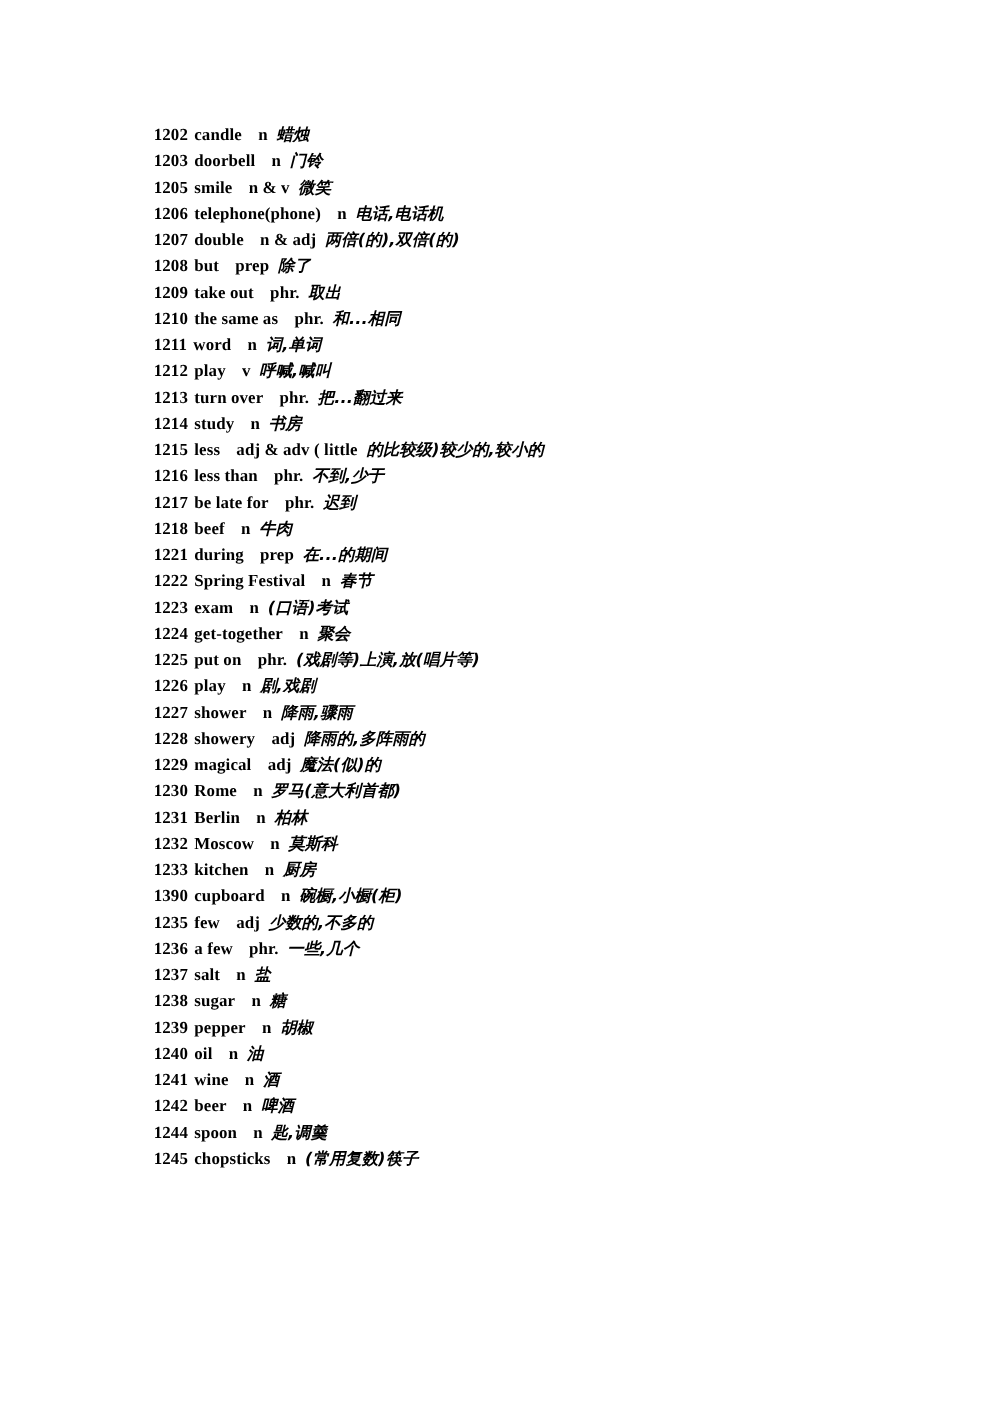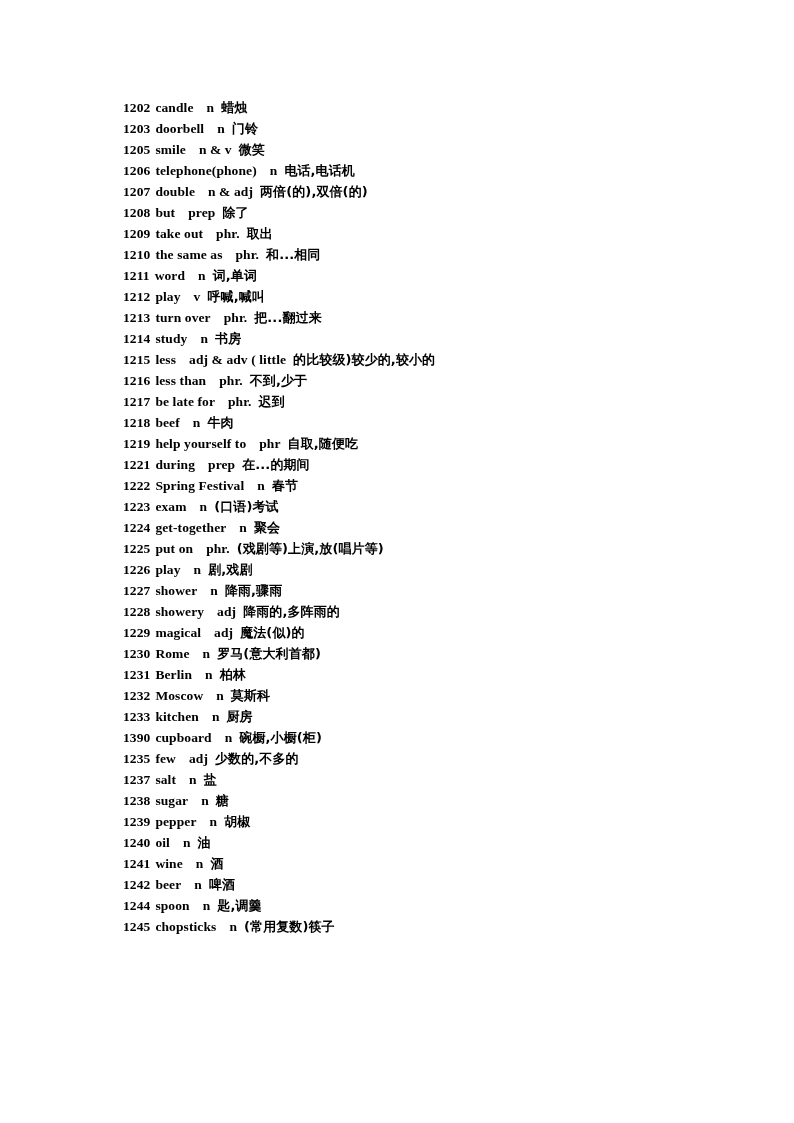--- a/index.html
+++ b/index.html
@@ -49,20 +49,21 @@
   .entry .pos {
     display: inline;
     margin-left: 13px;
   }
   .entry .gloss {
     display: inline;
     margin-left: 7px;
     font-family: "DejaVu Sans", "Liberation Sans", sans-serif;
     font-size: 13px;
     font-weight: bold;
+    font-style: italic;
   }
 </style>
 </head>
 <body>
 
 <div id="page">
   <div id="vocab-list">
       <div class="entry"><span class="num">1202</span><span class="term">candle</span><span class="pos">n</span><span class="gloss">蜡烛</span></div>
       <div class="entry"><span class="num">1203</span><span class="term">doorbell</span><span class="pos">n</span><span class="gloss">门铃</span></div>
       <div class="entry"><span class="num">1205</span><span class="term">smile</span><span class="pos">n &amp; v</span><span class="gloss">微笑</span></div>
@@ -72,36 +73,36 @@
       <div class="entry"><span class="num">1209</span><span class="term">take out</span><span class="pos">phr.</span><span class="gloss">取出</span></div>
       <div class="entry"><span class="num">1210</span><span class="term">the same as</span><span class="pos">phr.</span><span class="gloss">和...相同</span></div>
       <div class="entry"><span class="num">1211</span><span class="term">word</span><span class="pos">n</span><span class="gloss">词,单词</span></div>
       <div class="entry"><span class="num">1212</span><span class="term">play</span><span class="pos">v</span><span class="gloss">呼喊,喊叫</span></div>
       <div class="entry"><span class="num">1213</span><span class="term">turn over</span><span class="pos">phr.</span><span class="gloss">把...翻过来</span></div>
       <div class="entry"><span class="num">1214</span><span class="term">study</span><span class="pos">n</span><span class="gloss">书房</span></div>
       <div class="entry"><span class="num">1215</span><span class="term">less</span><span class="pos">adj &amp; adv ( little</span><span class="gloss">的比较级)较少的,较小的</span></div>
       <div class="entry"><span class="num">1216</span><span class="term">less than</span><span class="pos">phr.</span><span class="gloss">不到,少于</span></div>
       <div class="entry"><span class="num">1217</span><span class="term">be late for</span><span class="pos">phr.</span><span class="gloss">迟到</span></div>
       <div class="entry"><span class="num">1218</span><span class="term">beef</span><span class="pos">n</span><span class="gloss">牛肉</span></div>
-      <div class="entry"><span class="num">1219</span><span class="term">help yourself    to</span><span class="pos">phr</span><span class="gloss">自取,随便吃</span></div>
       <div class="entry"><span class="num">1221</span><span class="term">during</span><span class="pos">prep</span><span class="gloss">在...的期间</span></div>
       <div class="entry"><span class="num">1222</span><span class="term">Spring Festival</span><span class="pos">n</span><span class="gloss">春节</span></div>
       <div class="entry"><span class="num">1223</span><span class="term">exam</span><span class="pos">n</span><span class="gloss">(口语)考试</span></div>
       <div class="entry"><span class="num">1224</span><span class="term">get-together</span><span class="pos">n</span><span class="gloss">聚会</span></div>
       <div class="entry"><span class="num">1225</span><span class="term">put on</span><span class="pos">phr.</span><span class="gloss">(戏剧等)上演,放(唱片等)</span></div>
       <div class="entry"><span class="num">1226</span><span class="term">play</span><span class="pos">n</span><span class="gloss">剧,戏剧</span></div>
       <div class="entry"><span class="num">1227</span><span class="term">shower</span><span class="pos">n</span><span class="gloss">降雨,骤雨</span></div>
       <div class="entry"><span class="num">1228</span><span class="term">showery</span><span class="pos">adj</span><span class="gloss">降雨的,多阵雨的</span></div>
       <div class="entry"><span class="num">1229</span><span class="term">magical</span><span class="pos">adj</span><span class="gloss">魔法(似)的</span></div>
       <div class="entry"><span class="num">1230</span><span class="term">Rome</span><span class="pos">n</span><span class="gloss">罗马(意大利首都)</span></div>
       <div class="entry"><span class="num">1231</span><span class="term">Berlin</span><span class="pos">n</span><span class="gloss">柏林</span></div>
       <div class="entry"><span class="num">1232</span><span class="term">Moscow</span><span class="pos">n</span><span class="gloss">莫斯科</span></div>
       <div class="entry"><span class="num">1233</span><span class="term">kitchen</span><span class="pos">n</span><span class="gloss">厨房</span></div>
       <div class="entry"><span class="num">1390</span><span class="term">cupboard</span><span class="pos">n</span><span class="gloss">碗橱,小橱(柜)</span></div>
       <div class="entry"><span class="num">1235</span><span class="term">few</span><span class="pos">adj</span><span class="gloss">少数的,不多的</span></div>
+      <div class="entry"><span class="num">1236</span><span class="term">a few</span><span class="pos">phr.</span><span class="gloss">一些,几个</span></div>
       <div class="entry"><span class="num">1237</span><span class="term">salt</span><span class="pos">n</span><span class="gloss">盐</span></div>
       <div class="entry"><span class="num">1238</span><span class="term">sugar</span><span class="pos">n</span><span class="gloss">糖</span></div>
       <div class="entry"><span class="num">1239</span><span class="term">pepper</span><span class="pos">n</span><span class="gloss">胡椒</span></div>
       <div class="entry"><span class="num">1240</span><span class="term">oil</span><span class="pos">n</span><span class="gloss">油</span></div>
       <div class="entry"><span class="num">1241</span><span class="term">wine</span><span class="pos">n</span><span class="gloss">酒</span></div>
       <div class="entry"><span class="num">1242</span><span class="term">beer</span><span class="pos">n</span><span class="gloss">啤酒</span></div>
       <div class="entry"><span class="num">1244</span><span class="term">spoon</span><span class="pos">n</span><span class="gloss">匙,调羹</span></div>
       <div class="entry"><span class="num">1245</span><span class="term">chopsticks</span><span class="pos">n</span><span class="gloss">(常用复数)筷子</span></div>
     </div>
 </div>

